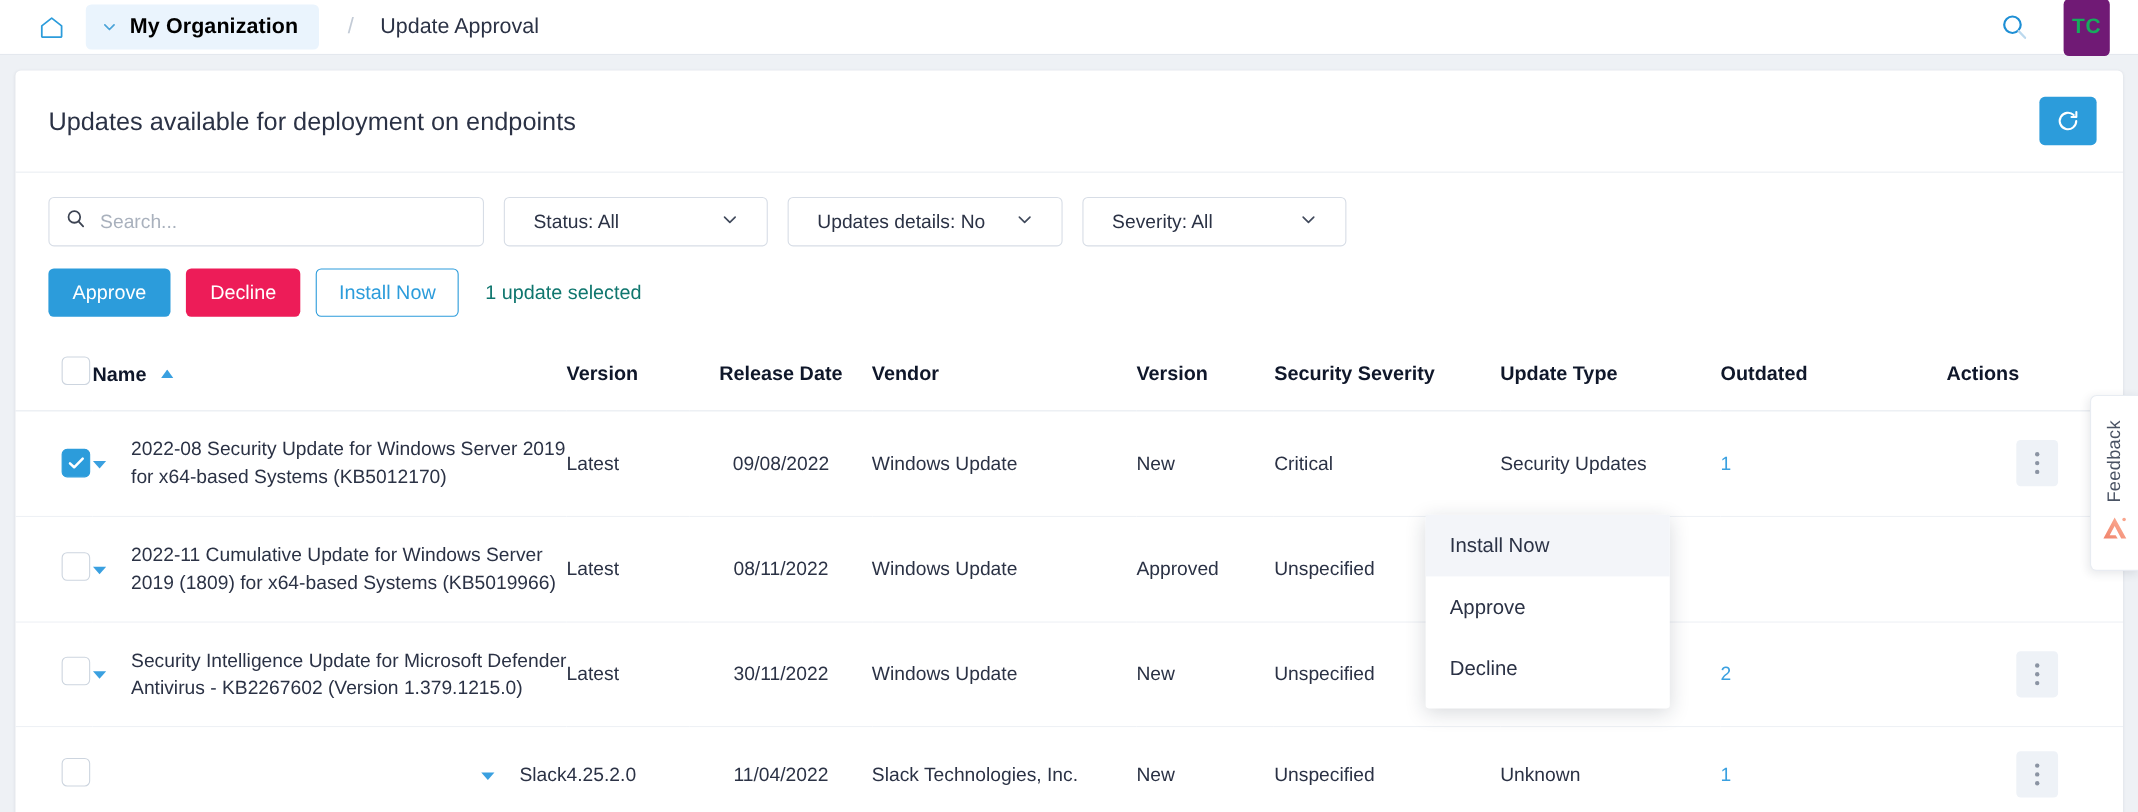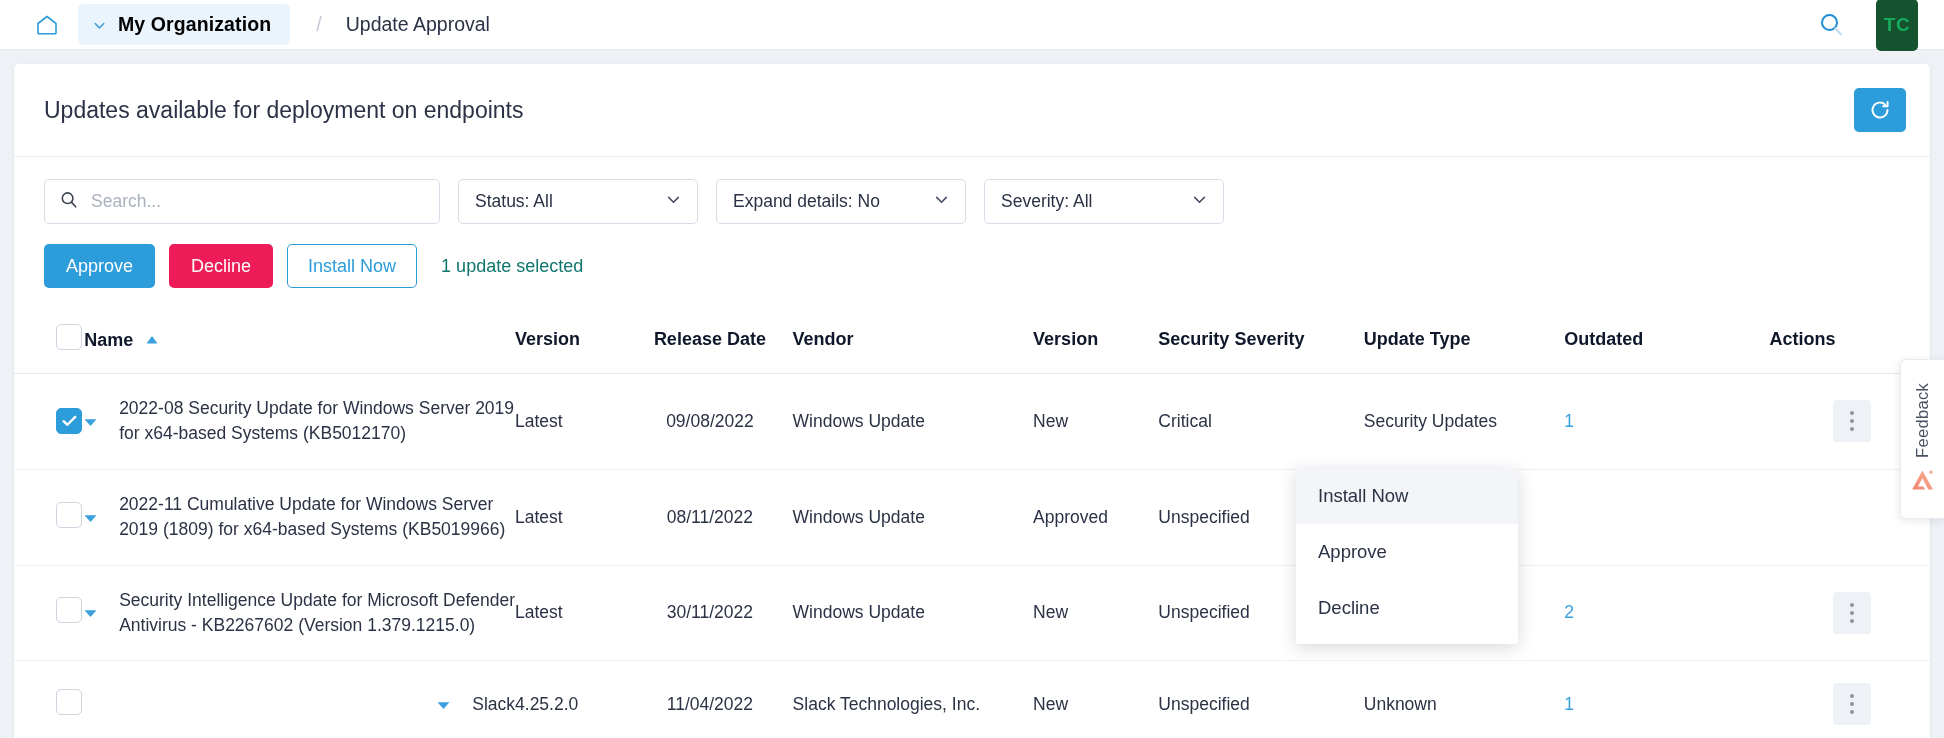--- a/index.html
+++ b/index.html
@@ -25,21 +25,21 @@
     cursor: pointer;
   }
   .org-pill .label { color: #000000; font-weight: bold; font-size: 19.5px; letter-spacing: .1px; }
   .chev { width: 13px; height: 13px; }
   .crumb-sep { color: #c3cbd6; font-size: 20px; margin: 0 24px 0 26px; }
   .crumb-current { color: #2b3245; font-size: 19.5px; }
   .topbar-spacer { flex: 1; }
   .search-top { width: 30px; height: 30px; margin-right: 30px; cursor: pointer; display:flex; align-items:center; justify-content:center;}
   .avatar {
     width: 42px; height: 52px; border-radius: 5px;
-    background: #14532d; color: #17ab5d;
+    background: #701a75; color: #17ab5d;
     display: flex; align-items: center; justify-content: center;
     font-weight: bold; font-size: 19px; letter-spacing: .6px; cursor: pointer;
   }
 
   
   .card {
     position: absolute; top: 64px; left: 14px; right: 14px; bottom: -40px;
     background: #ffffff; border-radius: 5px;
     box-shadow: 0 1px 3px rgba(30,40,60,.10);
     overflow: visible;
@@ -63,21 +63,21 @@
     display: flex; align-items: center; padding: 0 14px; gap: 12px; background:#fff;
   }
   .search-box input {
     border: none; outline: none; font-size: 17.5px; color: #2b3245;
     font-family: "Liberation Sans", sans-serif; width: 100%; background: transparent;
   }
   .search-box input::placeholder { color: #a9b1bd; }
   .select-box {
     height: 45px; border: 1px solid #d7dde6; border-radius: 5px; background: #fff;
     display: flex; align-items: center; justify-content: space-between;
-    padding: 0 16px; gap: 14px; cursor: pointer;
+    padding: 0 26px; gap: 14px; cursor: pointer;
     font-size: 17.5px; color: #2b3245;
   }
   .sel-status { width: 240px; }
   .sel-expand { width: 250px; }
   .sel-severity { width: 240px; }
 
   
   .actions-row { display: flex; align-items: center; gap: 14px; padding: 20px 30px 22px 30px; }
   .btn {
     height: 44px; border-radius: 5px; border: none; cursor: pointer;
@@ -217,21 +217,21 @@
     <div class="select-box sel-status">
       <span>Status: All</span>
       <span>
         <svg width="15" height="15" viewBox="0 0 14 14" fill="none" stroke="#414a5c" stroke-width="1.4" stroke-linecap="round" stroke-linejoin="round">
             <path d="M2.5 5 7 9.5 11.5 5"></path>
           </svg>
       </span>
     </div>
 
     <div class="select-box sel-expand">
-      <span>Expand details: No</span>
+      <span>Updates details: No</span>
       <span>
         <svg width="15" height="15" viewBox="0 0 14 14" fill="none" stroke="#414a5c" stroke-width="1.4" stroke-linecap="round" stroke-linejoin="round">
             <path d="M2.5 5 7 9.5 11.5 5"></path>
           </svg>
       </span>
     </div>
 
     <div class="select-box sel-severity">
       <span>Severity: All</span>
       <span>

